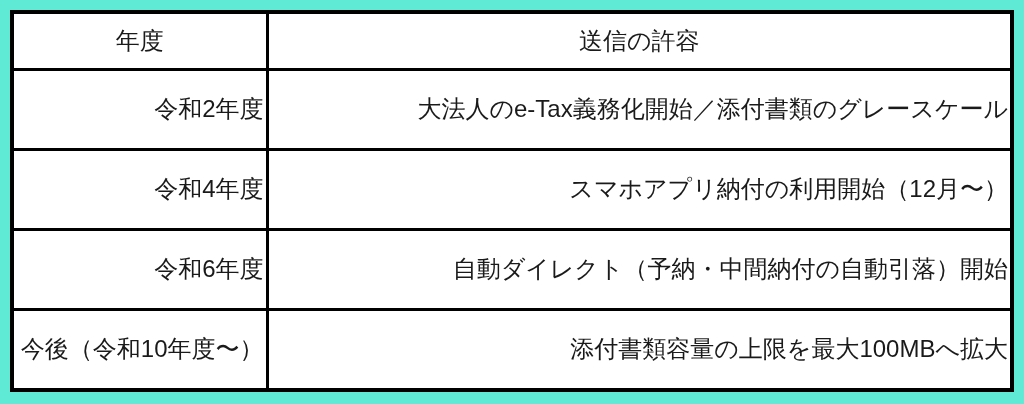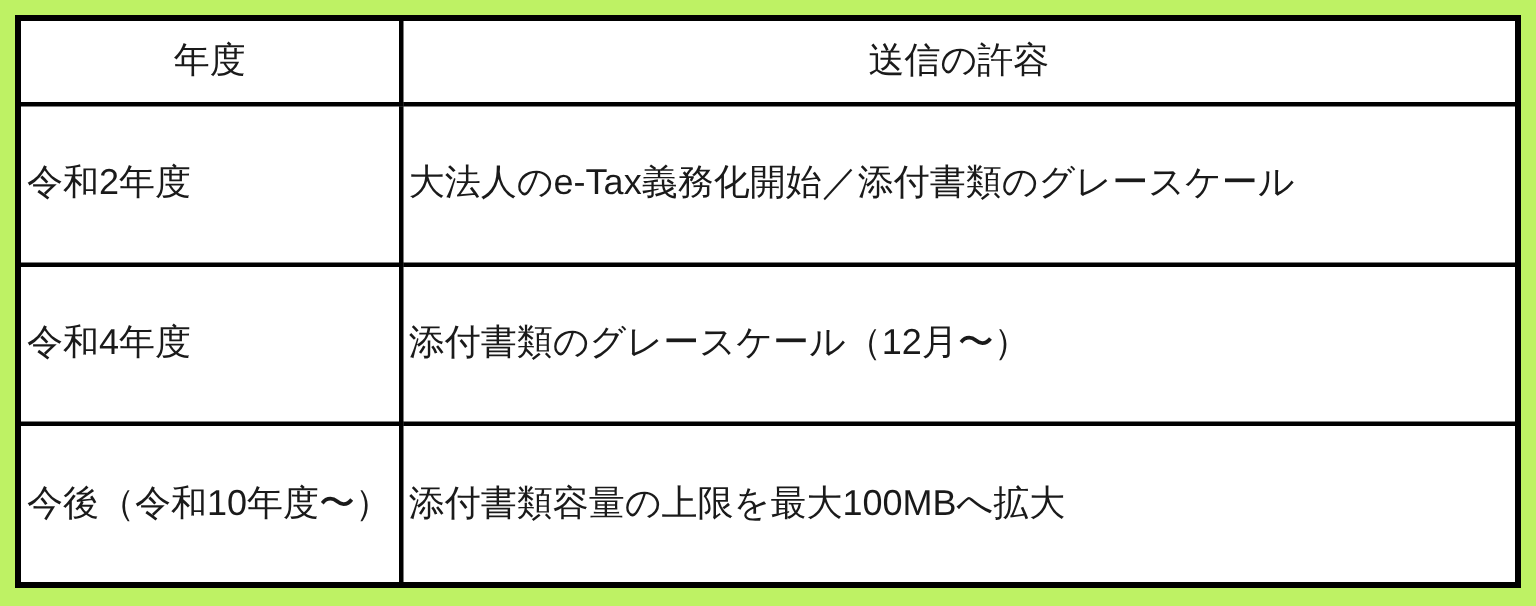--- a/index.html
+++ b/index.html
@@ -7,21 +7,21 @@
     padding: 0;
     background: #ffffff;
     width: 1024px;
     height: 404px;
     font-family: "Liberation Sans", sans-serif;
   }
   .page {
     position: relative;
     width: 1024px;
     height: 404px;
-    background: #bef264;
+    background: #5eead4;
     overflow: hidden;
   }
   table.policy-table {
     position: absolute;
     left: 10px;
     top: 10px;
     width: 1000px;
     height: 382px;
     border-collapse: collapse;
     table-layout: fixed;
@@ -40,21 +40,21 @@
     overflow: hidden;
     font-weight: 400;
     height: 54px;
     line-height: 1.2;
   }
   .policy-table th {
     text-align: center;
     padding: 0;
   }
   .policy-table td {
-    text-align: left;
+    text-align: right;
     padding: 0 2px 0 4px;
   }
 </style>
 </head>
 <body>
 
 <div class="page">
   <table class="policy-table">
     <colgroup>
       <col class="col-year">
@@ -66,21 +66,25 @@
         <th>送信の許容</th>
       </tr>
     </thead>
     <tbody>
       <tr>
         <td>令和2年度</td>
         <td>大法人のe-Tax義務化開始／添付書類のグレースケール</td>
       </tr>
       <tr>
         <td>令和4年度</td>
-        <td>添付書類のグレースケール（12月〜）</td>
+        <td>スマホアプリ納付の利用開始（12月〜）</td>
+      </tr>
+      <tr>
+        <td>令和6年度</td>
+        <td>自動ダイレクト（予納・中間納付の自動引落）開始</td>
       </tr>
       <tr>
         <td>今後（令和10年度〜）</td>
         <td>添付書類容量の上限を最大100MBへ拡大</td>
       </tr>
     </tbody>
   </table>
 </div>
 
 </body></html>

